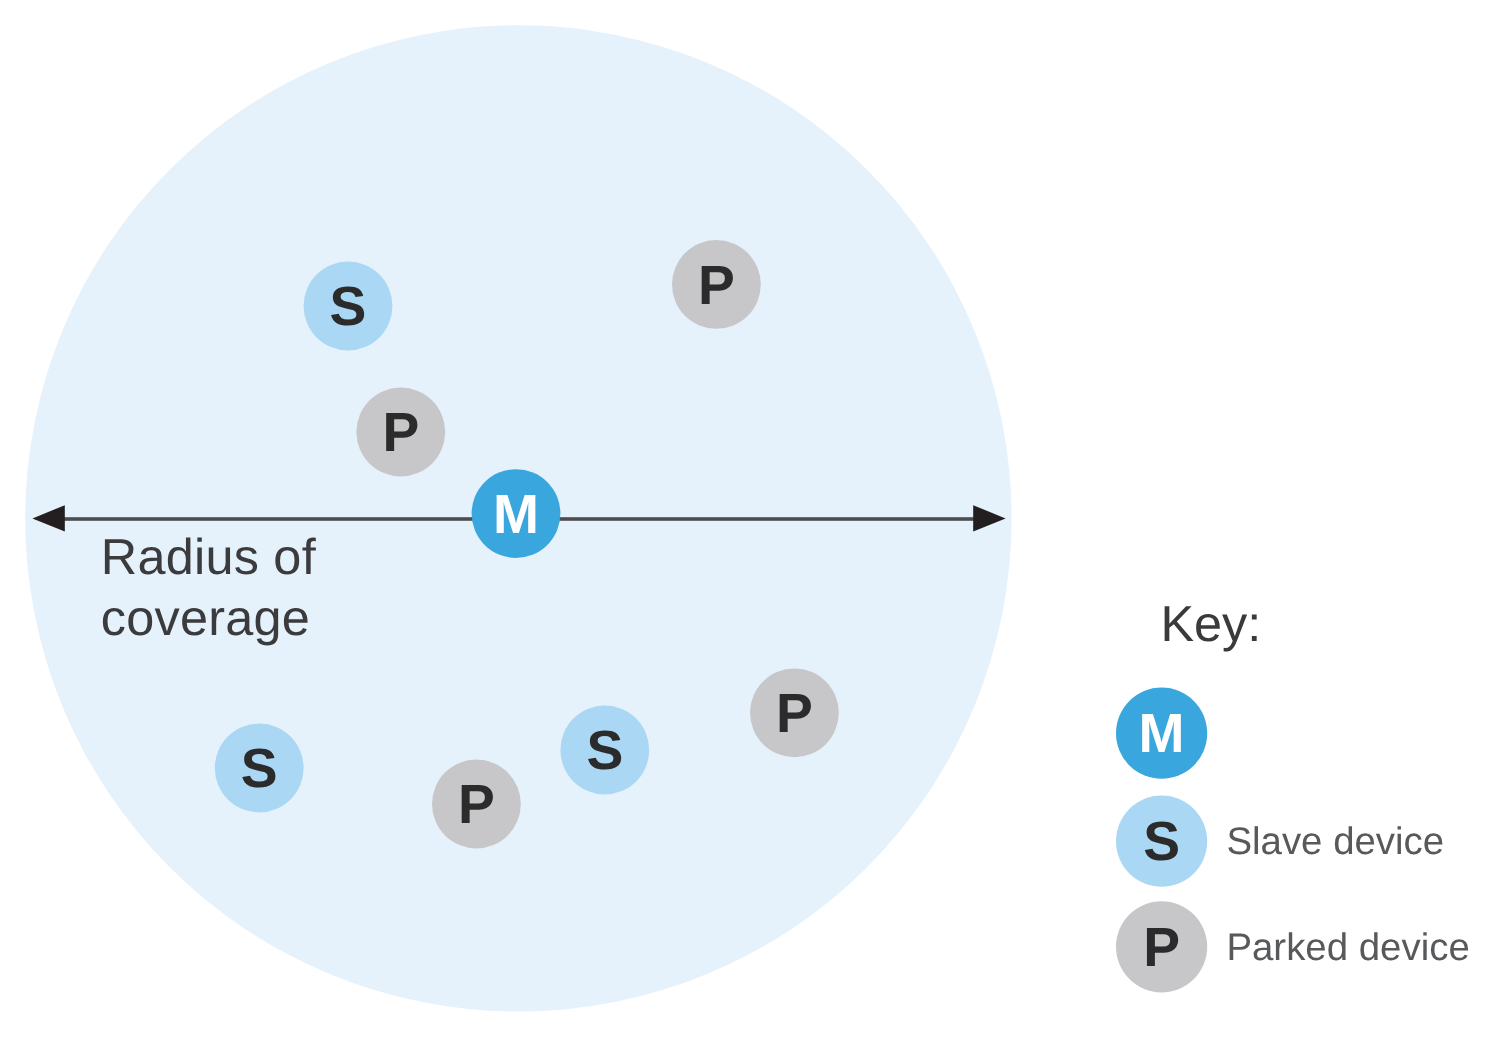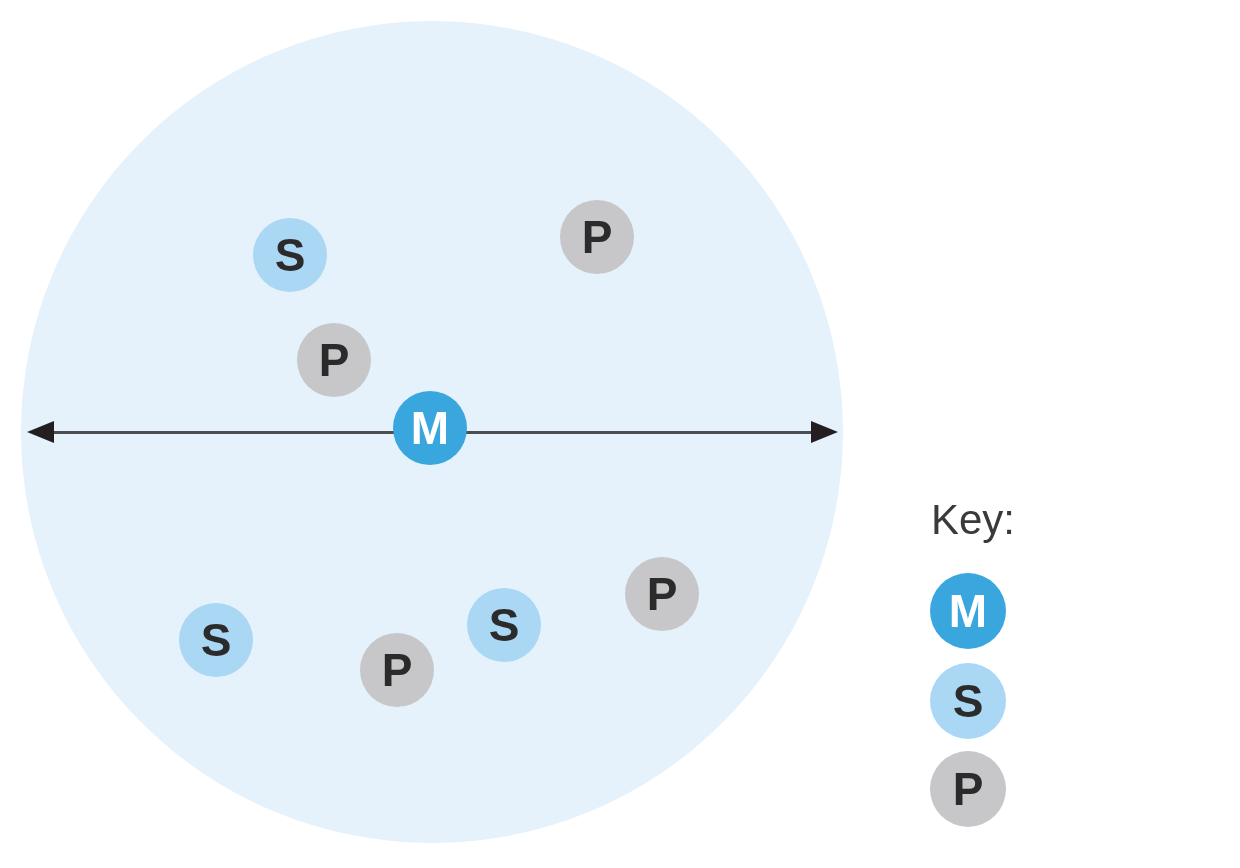--- a/index.html
+++ b/index.html
@@ -70,21 +70,21 @@
     position: absolute;
     width: 74px;
     height: 74px;
     transform: translate(-50%, -50%);
   }
   .master { background: var(--master-fill, #39a7de); color: var(--master-letter, #ffffff); }
   .slave  { background: var(--slave-fill, #a9d7f4); }
   .parked { background: var(--parked-fill, #c7c7c9); }
   .key-title {
     position: absolute;
-    left: 931px;
+    left: 967px;
     top: 496px;
     font-size: 42px;
     color: var(--key-title-text, #3a3a3c);
   }
   .key-row {
     position: absolute;
     left: 930px;
     display: flex;
     align-items: center;
     gap: 16px;
@@ -107,20 +107,24 @@
 <body>
 
 <div class="stage">
 
   <div class="coverage"></div>
 
   <div class="arrow-line"></div>
   <div class="arrow-head head-left"></div>
   <div class="arrow-head head-right"></div>
 
+  <div class="radius-label">
+    <div>Radius of</div>
+    <div>coverage</div>
+  </div>
 
   <div class="circle node slave" style="left: 290px; top: 255px;">
       <span>S</span>
     </div>
   <div class="circle node parked" style="left: 597px; top: 237px;">
       <span>P</span>
     </div>
   <div class="circle node parked" style="left: 334px; top: 360px;">
       <span>P</span>
     </div>
@@ -144,20 +148,22 @@
 
   <div class="key-row key-row-1">
     <div class="circle swatch master">
         <span>M</span>
       </div>
   </div>
   <div class="key-row key-row-2">
     <div class="circle swatch slave">
         <span>S</span>
       </div>
+    <div class="key-label">Slave device</div>
   </div>
   <div class="key-row key-row-3">
     <div class="circle swatch parked">
         <span>P</span>
       </div>
+    <div class="key-label">Parked device</div>
   </div>
 
 </div>
 
 </body></html>

